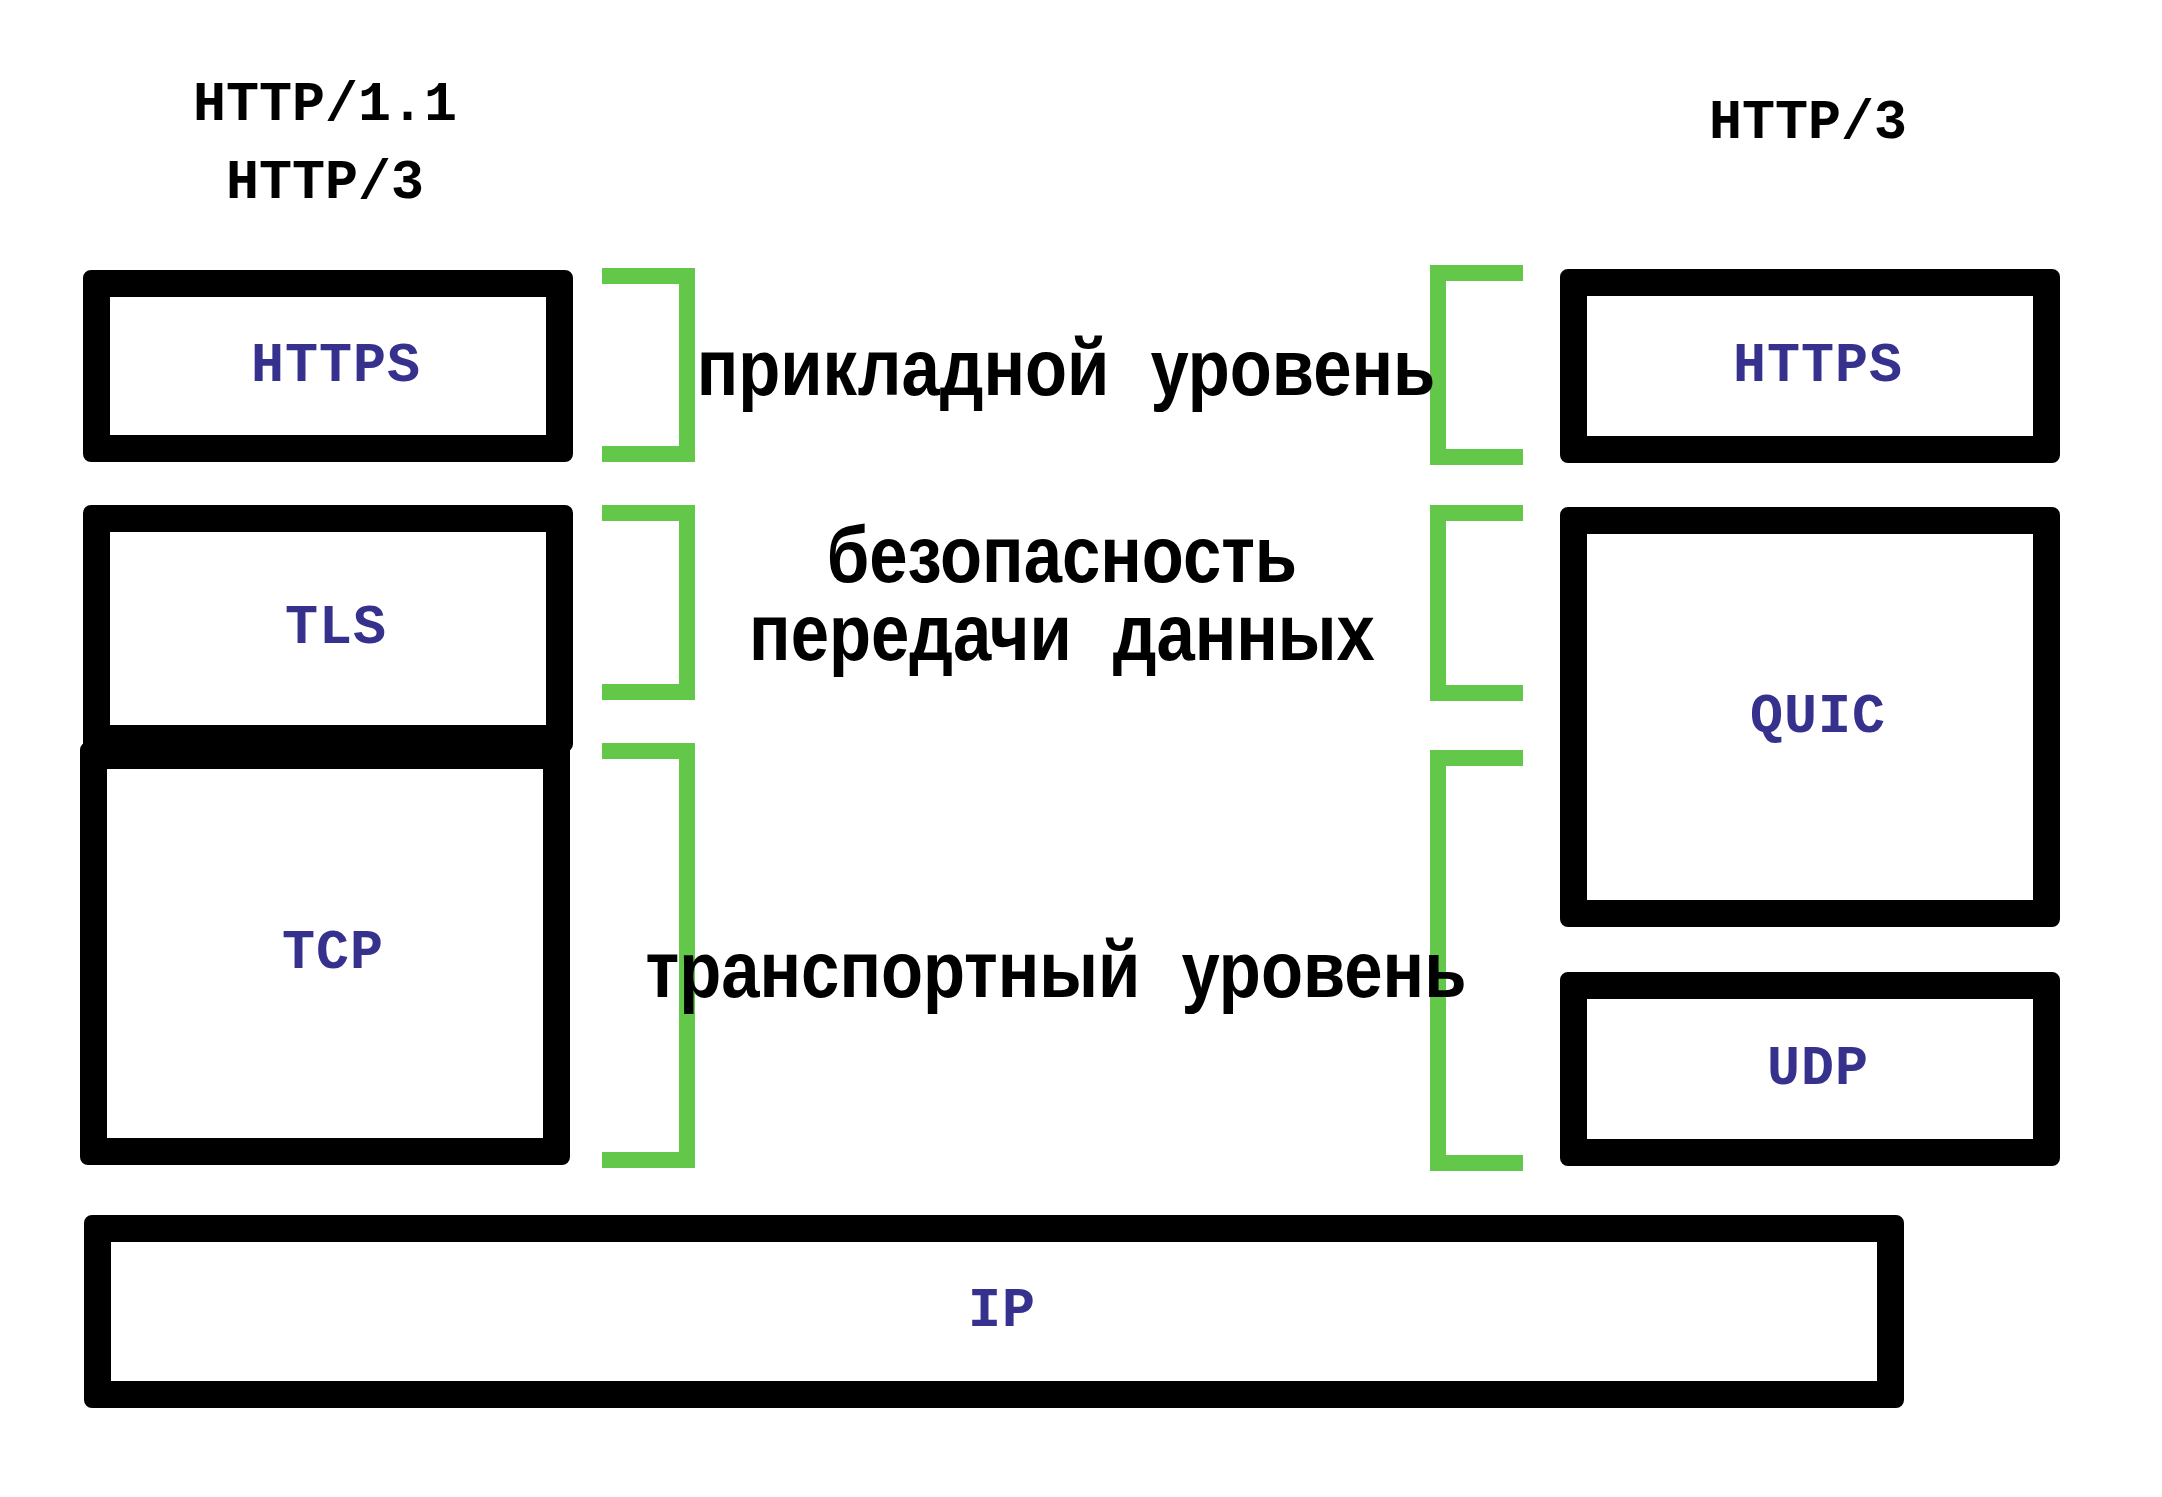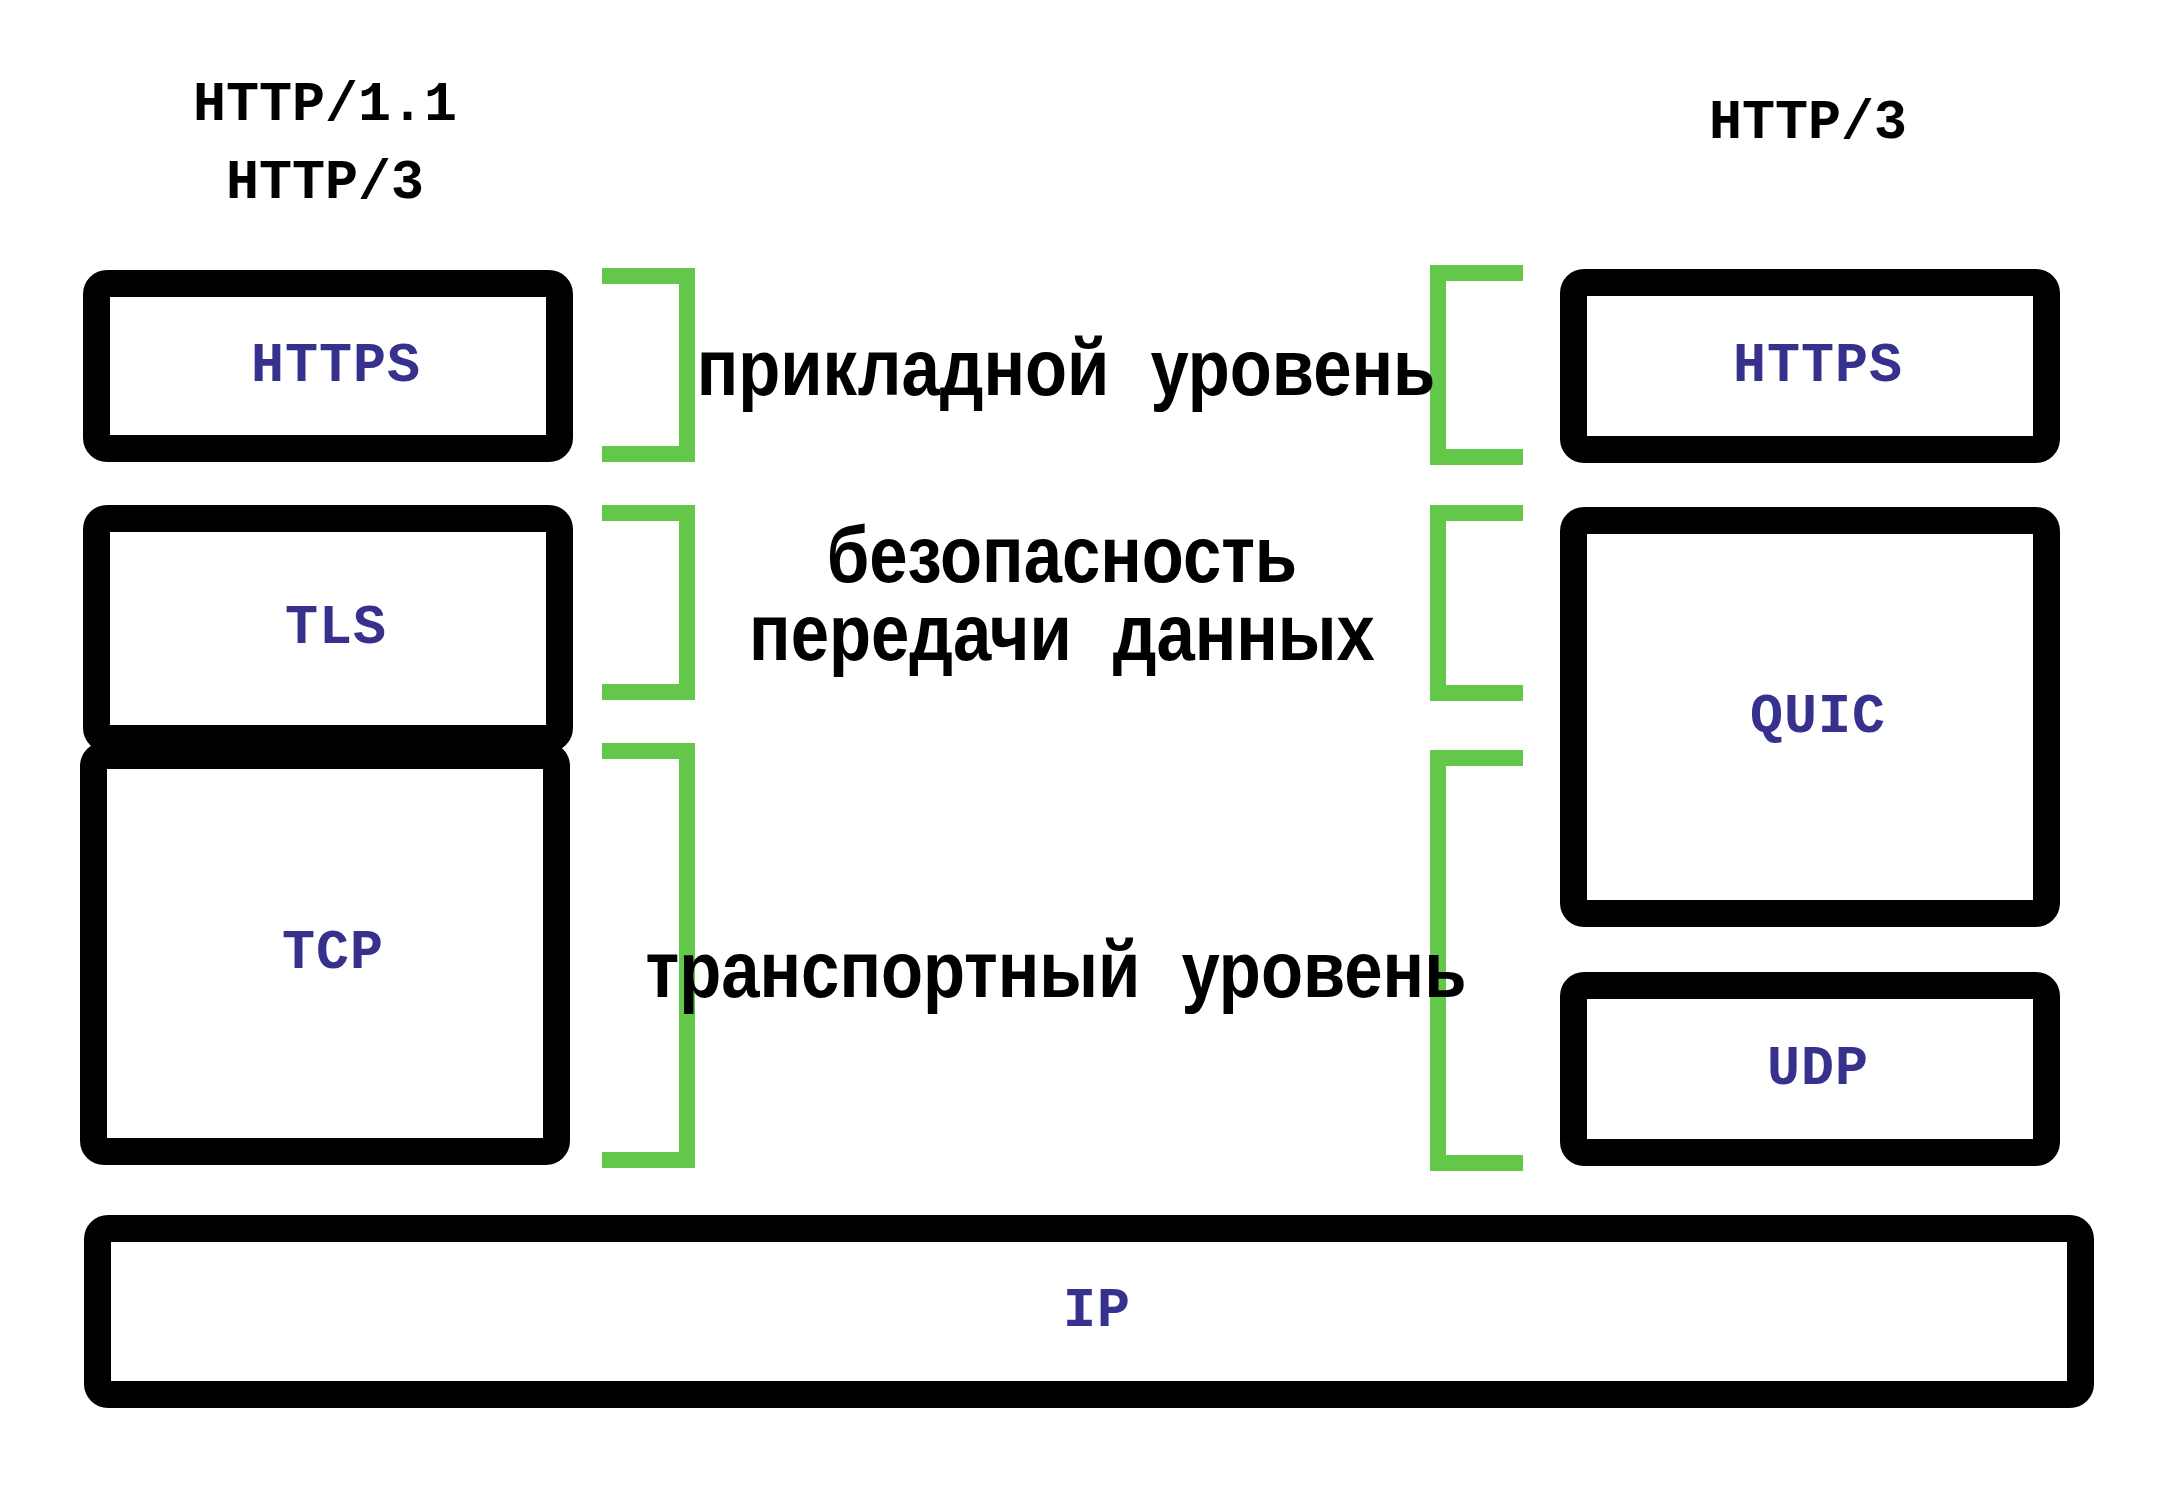--- a/index.html
+++ b/index.html
@@ -22,21 +22,21 @@
     color: var(--text, #000000);
     text-align: center;
     white-space: nowrap;
   }
 
   
   .pbox {
     position: absolute;
     box-sizing: border-box;
     border: 27px solid var(--text, #000000);
-    border-radius: 24px;
+    border-radius: 8px;
     background: #ffffff;
     display: flex;
     align-items: center;
     justify-content: center;
     padding-left: 16px;
   }
   .pbox-label {
     font-family: "Liberation Mono", "DejaVu Sans Mono", monospace;
     font-weight: bold;
     font-size: 55px;
@@ -92,21 +92,21 @@
   <div class="pbox" style="left:1560px; top:269px; width:500px; height:194px;">
     <span class="pbox-label">HTTPS</span>
   </div>
   <div class="pbox" style="left:1560px; top:507px; width:500px; height:420px;">
     <span class="pbox-label">QUIC</span>
   </div>
   <div class="pbox" style="left:1560px; top:972px; width:500px; height:194px;text-align:center;">
     <span class="pbox-label">UDP</span>
   </div>
 
-  <div class="pbox" style="left:84px; top:1215px; width:2010px; height:193px;">
+  <div class="pbox" style="left:84px; top:1215px; width:1820px; height:193px;">
     <span class="pbox-label">IP</span>
   </div>
 
   <div class="bracket open-left" style="left:602px; top:268px; width:93px; height:194px;"></div>
   <div class="bracket open-left" style="left:602px; top:505px; width:93px; height:195px;"></div>
   <div class="bracket open-left" style="left:602px; top:743px; width:93px; height:425px;"></div>
 
   <div class="bracket open-right" style="left:1430px; top:265px; width:93px; height:200px;"></div>
   <div class="bracket open-right" style="left:1430px; top:505px; width:93px; height:196px;"></div>
   <div class="bracket open-right" style="left:1430px; top:750px; width:93px; height:421px;"></div>

